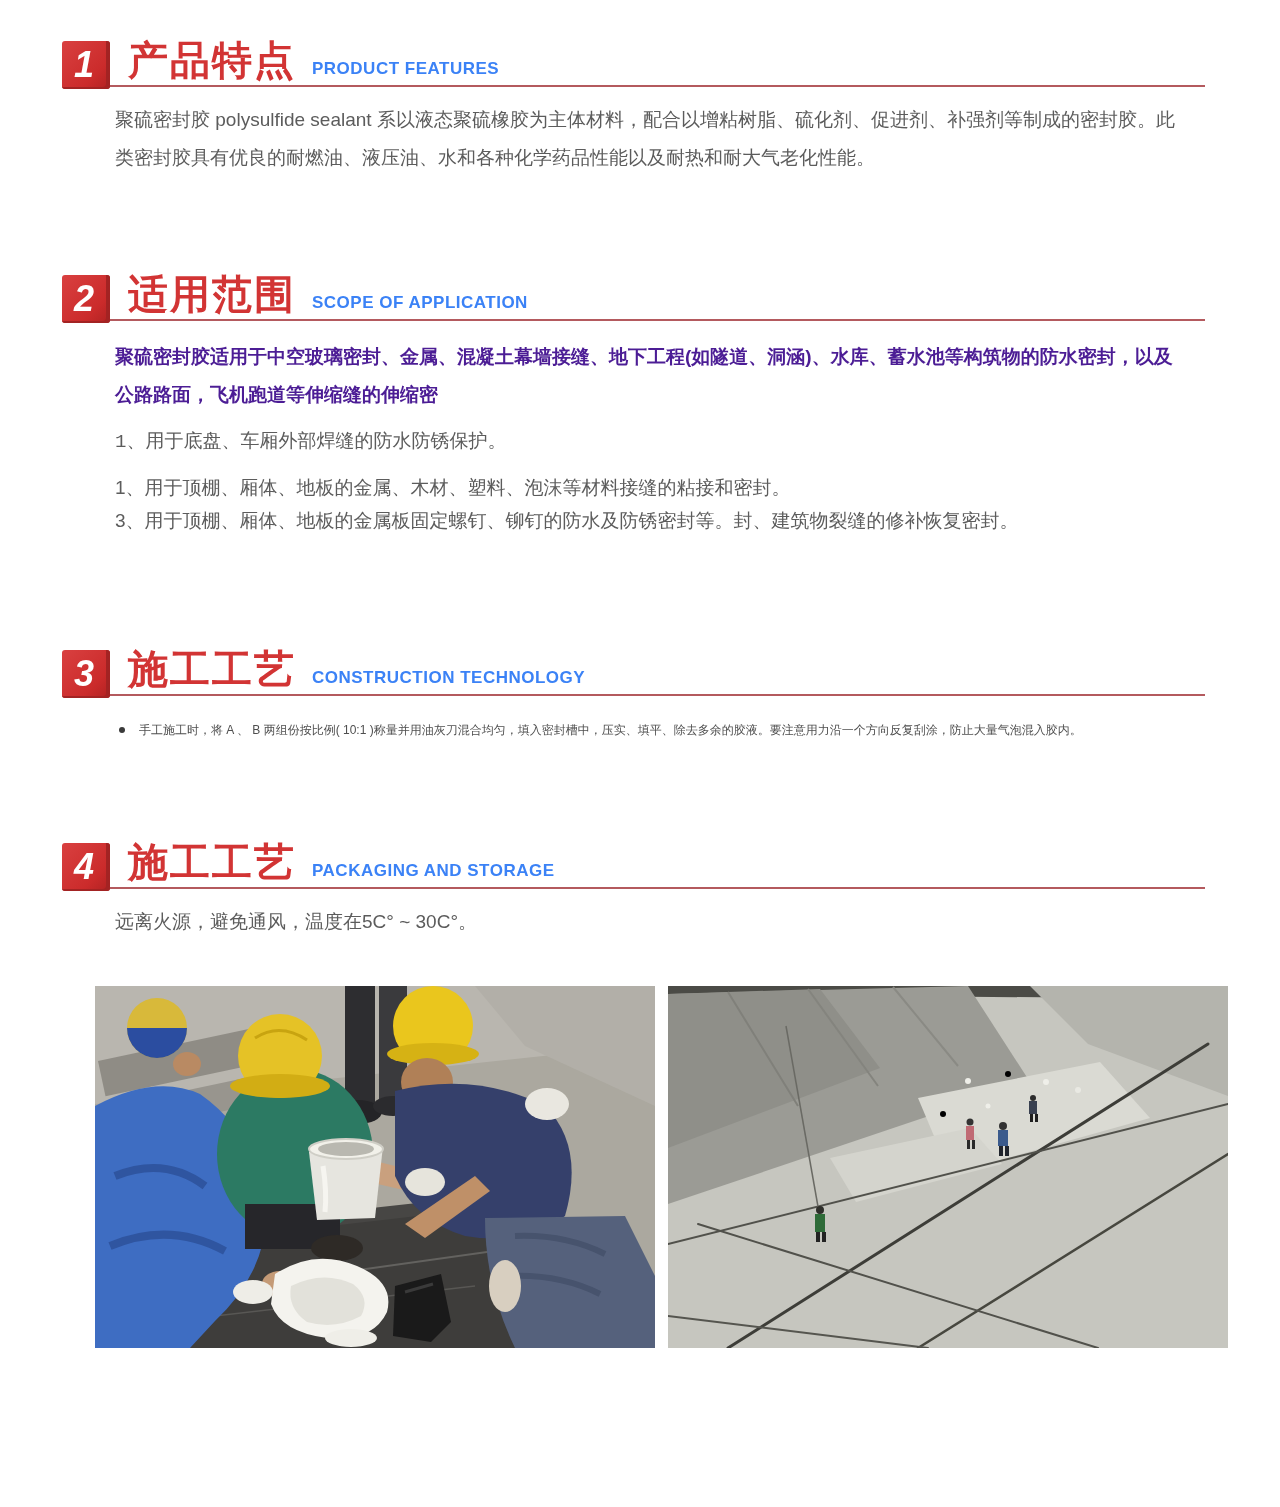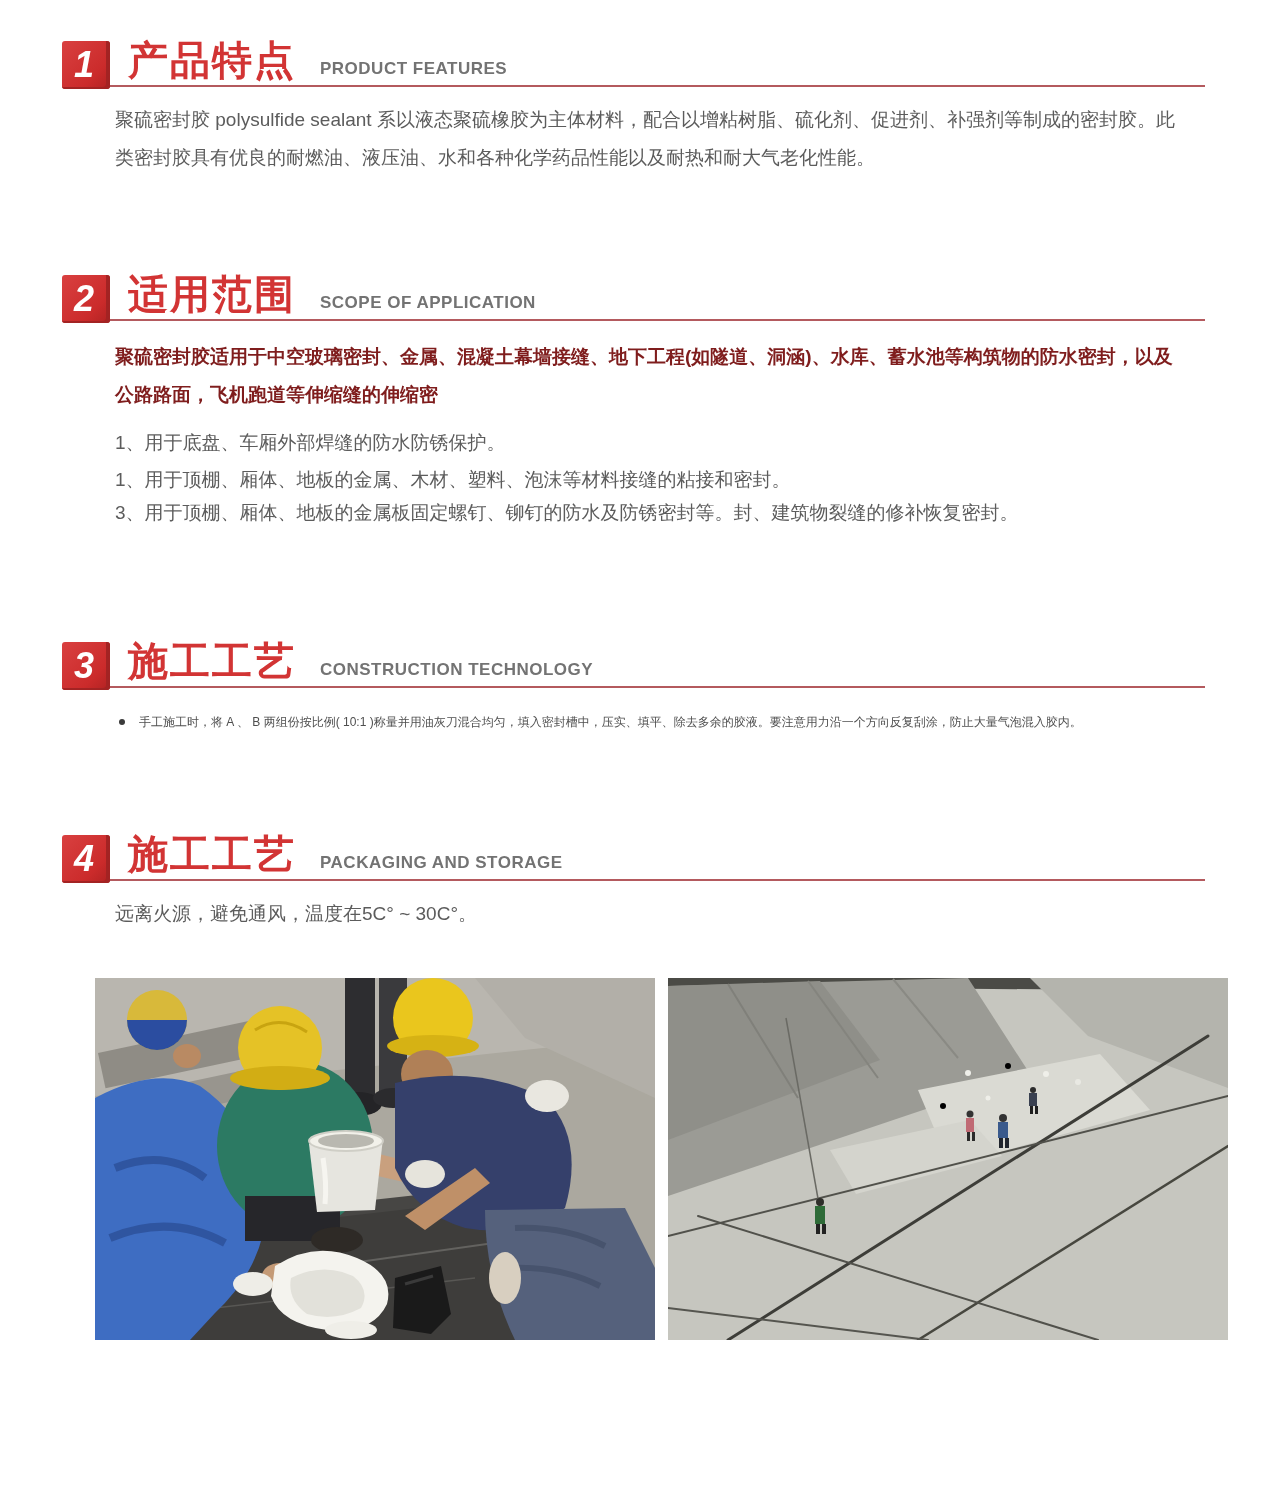--- a/index.html
+++ b/index.html
@@ -30,58 +30,58 @@
   }
   .badge span{
     color:#ffffff;
     font-size:36px;
     font-weight:bold;
     font-style:italic;
     line-height:1;
     transform:translateX(-2px);
   }
   .title-zh{
-    margin:0 12px 0 18px;
+    margin:0 4px 0 18px;
     font-size:40px;
     line-height:1;
     font-weight:bold;
     color:#d23434;
     letter-spacing:2px;
   }
   .title-en{
     margin:0 0 1px 12px;
     font-size:17px;
     font-weight:bold;
-    color:#737373;
+    color:#3b82f6;
     letter-spacing:0.5px;
   }
 
   
   .body-par{
     margin:14px 20px 0 53px;
     font-size:19px;
     line-height:38px;
     color:#5c5c5c;
   }
   .lead-par{
     margin:17px 20px 0 53px;
     font-size:19px;
     line-height:38px;
     font-weight:bold;
-    color:#7f1d1d;
+    color:#4c1d95;
   }
   ul.plain-list{
     list-style:none;
     margin:12px 20px 0 53px;
     padding:0;
     font-size:19px;
     line-height:33px;
     color:#5c5c5c;
   }
-  ul.plain-list li:first-child{margin-bottom:4px;}
+  ul.plain-list li:first-child{margin-bottom:12px;font-family:Liberation Mono, monospace;}
   ul.dot-list{
     list-style:none;
     margin:16px 20px 0 55px;
     padding:0;
     font-size:12px;
     line-height:37px;
     color:#4f4f4f;
   }
   ul.dot-list li{
     position:relative;

